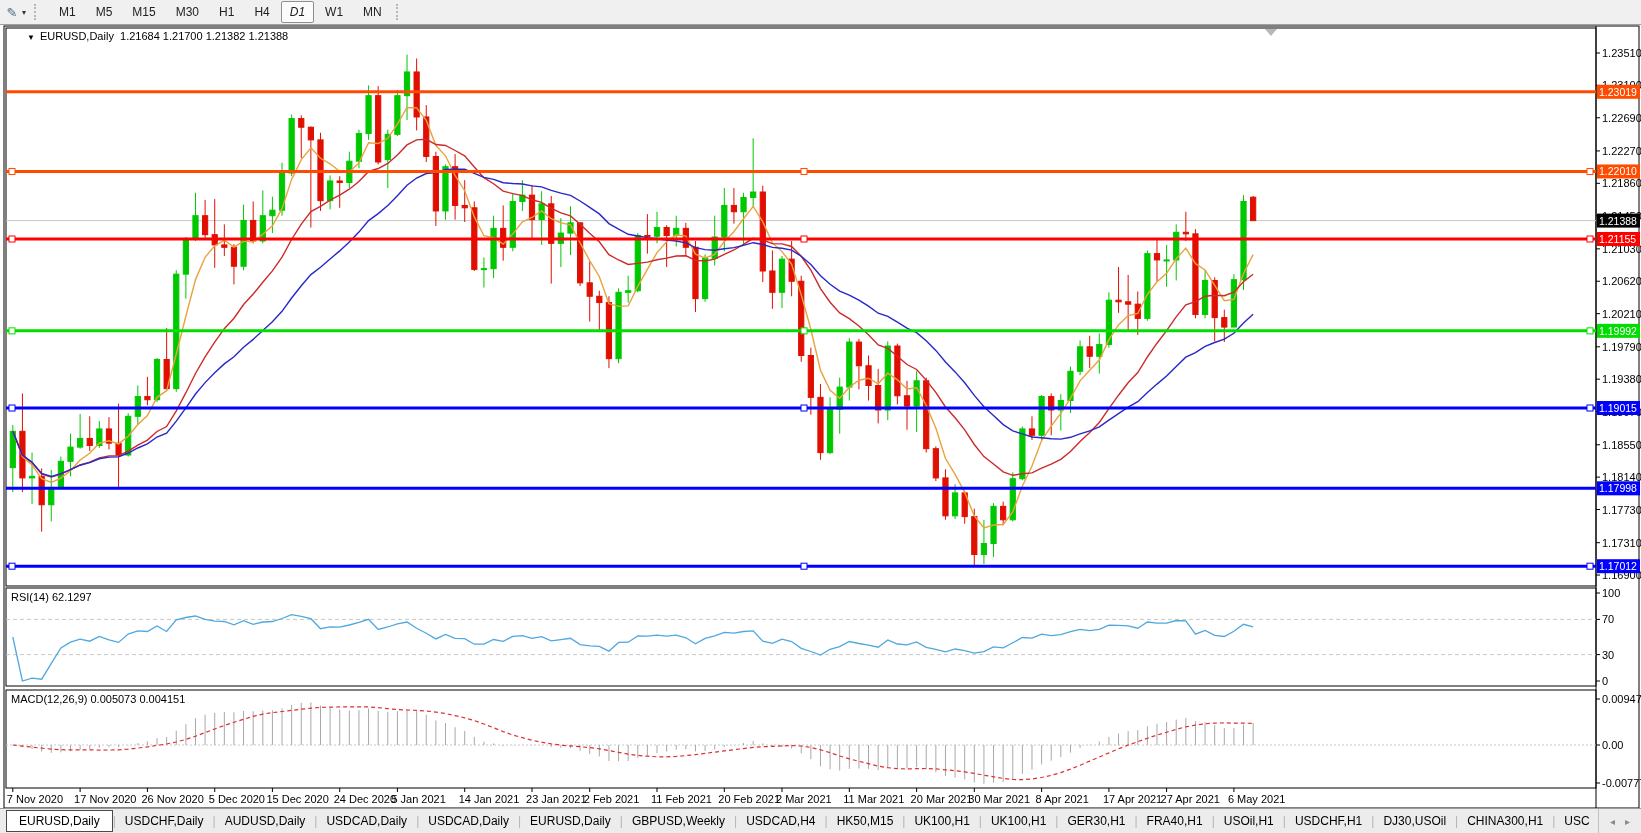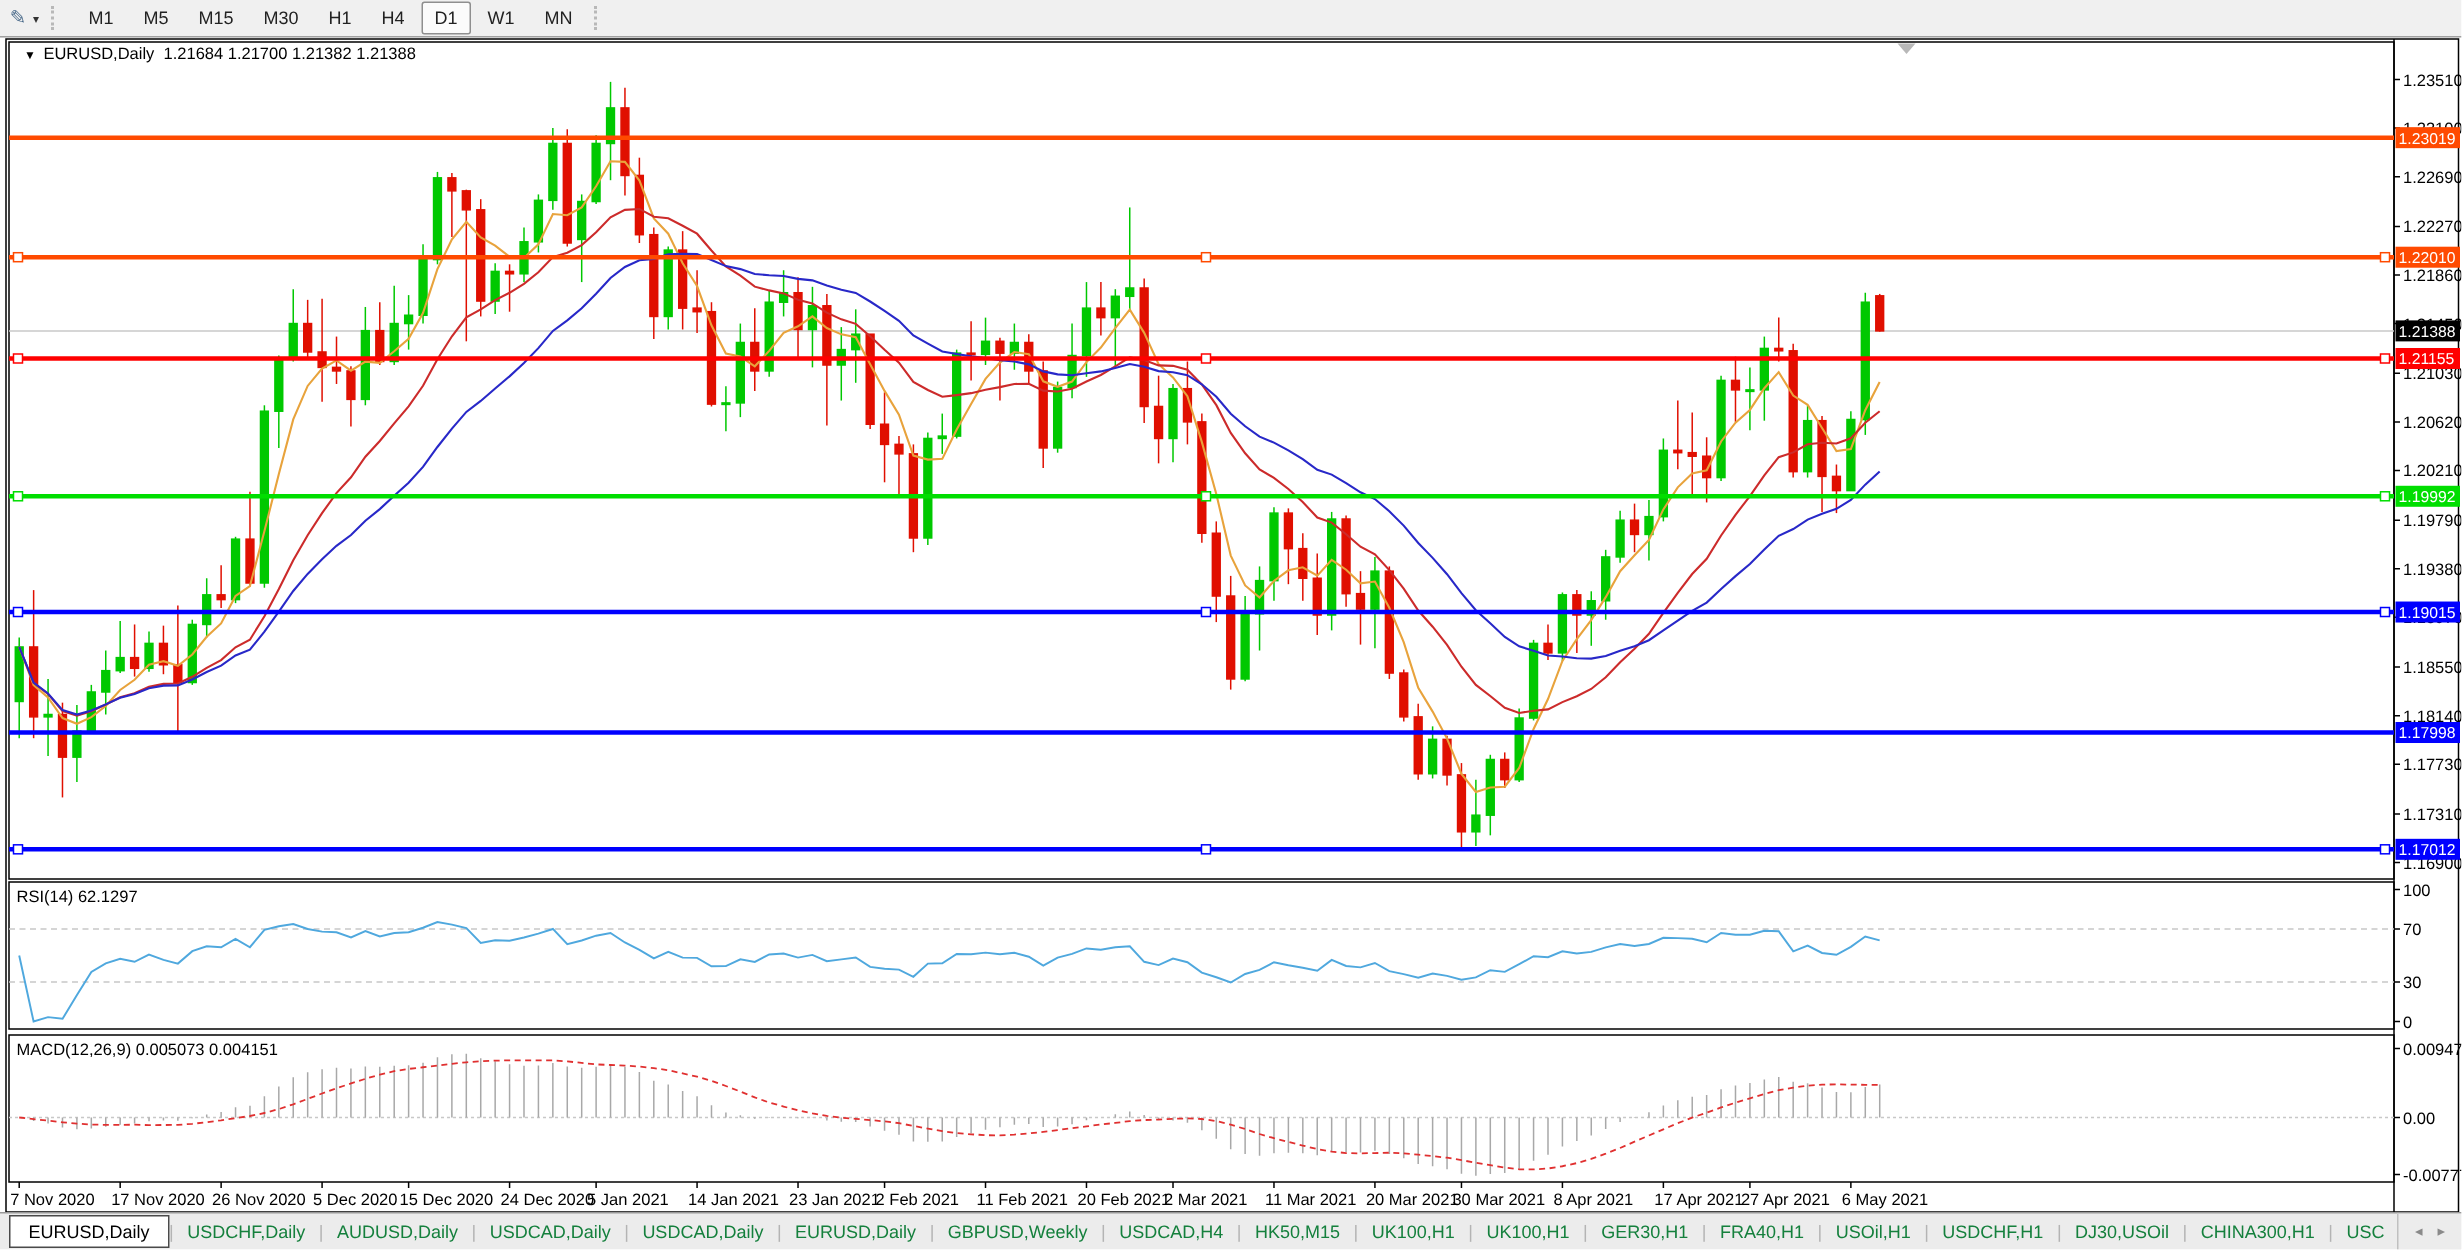--- a/index.html
+++ b/index.html
@@ -7,35 +7,35 @@
   #stage{position:relative;width:1641px;height:833px;background:#fff;}
 
   
   #toolbar{position:absolute;left:0;top:0;width:1641px;height:25px;background:#f0f0f0;
     border-bottom:1px solid #a0a0a0;display:flex;align-items:center;box-sizing:border-box;}
   .tool-icon{width:20px;height:18px;margin-left:2px;display:flex;align-items:center;justify-content:center;
     color:#4a6a8a;font-size:13px;}
   .tool-caret{font-size:8px;color:#333;margin:0 4px 0 0;}
   .grip{width:7px;height:16px;border-left:2px dotted #b8b8b8;margin:0 6px 0 4px;}
   .tf-btn{font-size:12px;color:#222;padding:3px 8px;margin:0 1px;border:1px solid transparent;border-radius:2px;}
-  .tf-btn.active{background:#fbfbfb;border:1px solid #8f8f8f;}
+  .tf-btn.active{background:#fbfbfb;border:1px solid #8f8f8f;font-style:italic;}
 
   
-  #chart-title{position:absolute;left:16px;top:30px;font-size:11px;color:#000;z-index:5;white-space:nowrap;}
+  #chart-title{position:absolute;left:27px;top:30px;font-size:11px;color:#000;z-index:5;white-space:nowrap;}
   #chart-title .tri{font-size:8px;margin-right:5px;color:#000;}
   #chart-title b{font-weight:normal;}
 
   
   #chart-svg{position:absolute;left:0;top:0;}
 
   
   #tabbar{position:absolute;left:0;top:808px;width:1641px;height:25px;background:#ececec;
     border-top:1px solid #999;display:flex;align-items:center;font-size:12px;box-sizing:border-box;
     overflow:hidden;white-space:nowrap;}
-  .tab{color:#15803d;padding:3px 9px;flex:0 0 auto;}
+  .tab{color:#000000;padding:3px 9px;flex:0 0 auto;}
   .tab.active{background:#fff;border:1px solid #4a4a4a;color:#000;margin-left:6px;padding:3px 12px;}
   .tab-sep{color:#b4b4b4;flex:0 0 auto;}
   #tab-arrows{position:absolute;right:0;top:0;height:25px;background:#ececec;display:flex;align-items:center;
     border-left:1px solid #c0c0c0;padding:0 6px;}
   .tab-arrow{color:#8a8a8a;font-size:10px;padding:2px 5px;}
 </style>
 </head>
 <body>
 
 <div id="stage">

